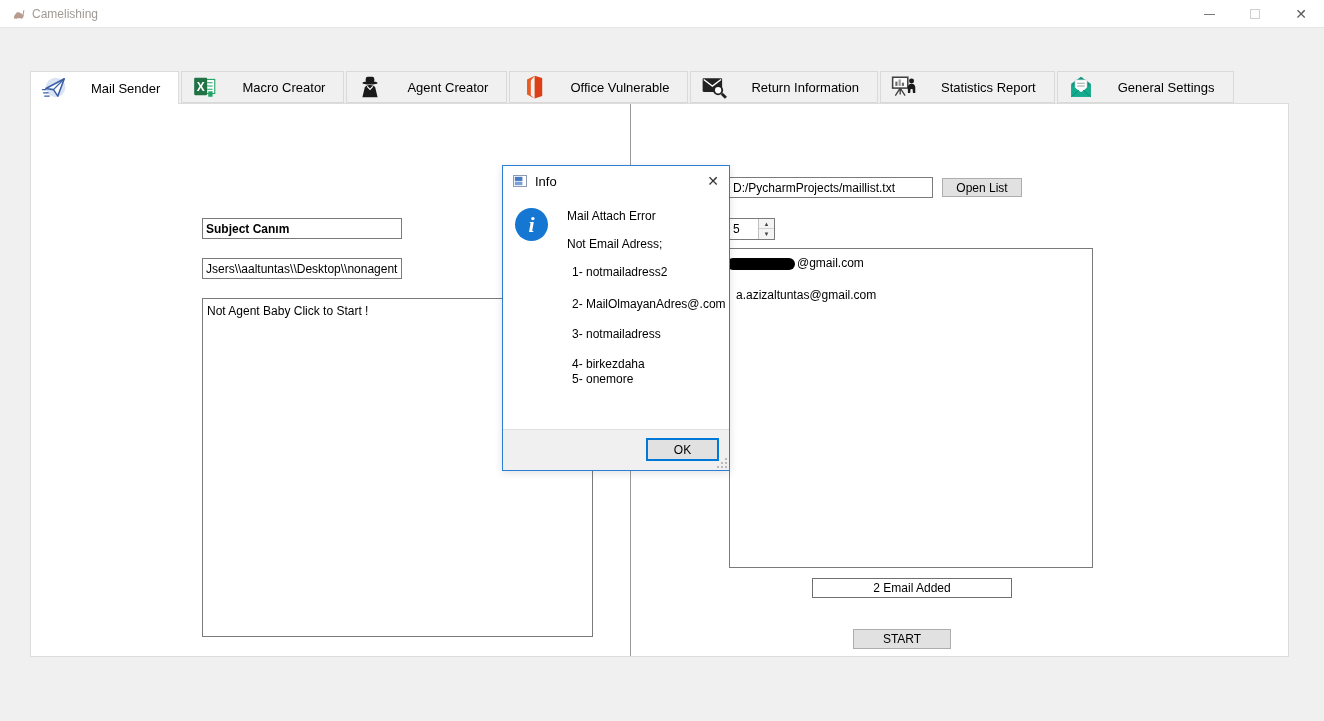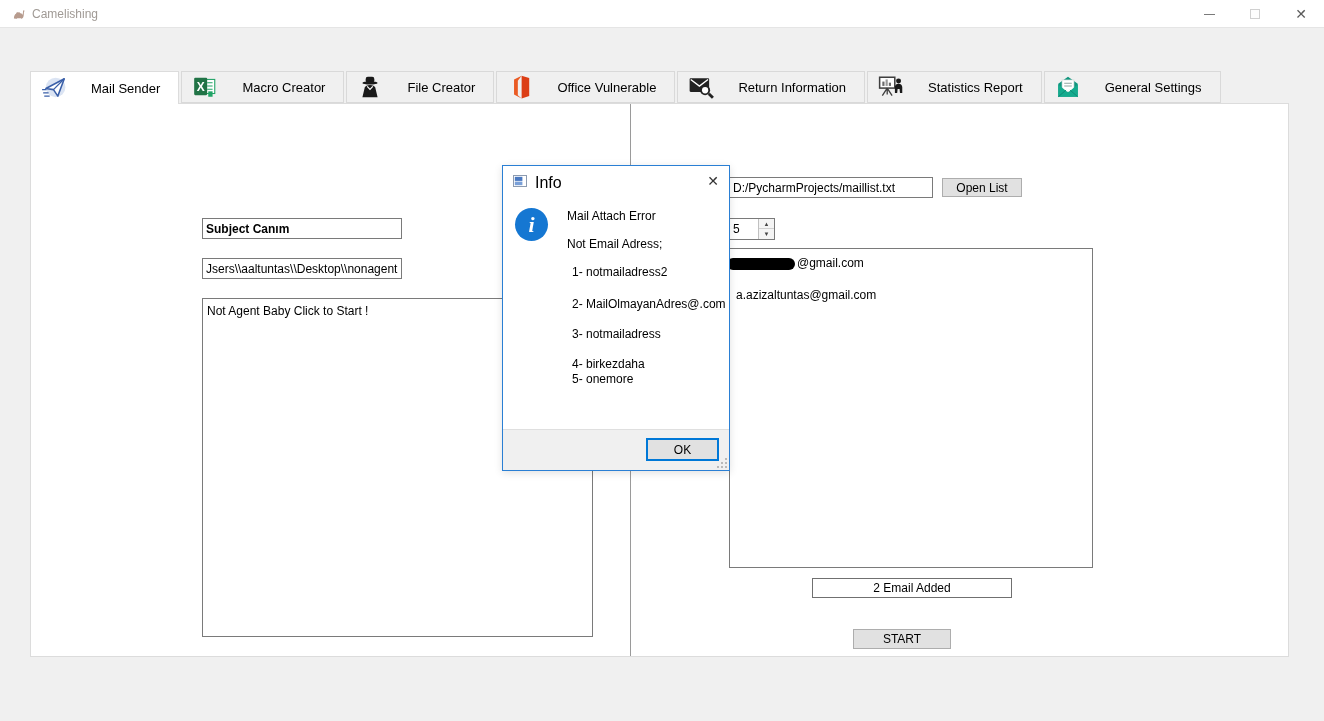--- a/index.html
+++ b/index.html
@@ -60,21 +60,21 @@
   .spin .sb { height:10px; display:flex; align-items:center; justify-content:center;
     font-size:6px; color:#444; background:#f4f4f4; }
   .spin .sb.up { border-bottom:1px solid #d0d0d0; }
 
   
   .dialog { position:absolute; left:502px; top:165px; width:228px; height:306px;
     background:#ffffff; border:1px solid #2a7fd4; z-index:10;
     box-shadow:0 2px 8px rgba(0,0,0,0.12); }
   .dlg-titlebar { position:absolute; left:0; top:0; width:100%; height:30px; background:#fff; }
   .dlg-ticon { position:absolute; left:10px; top:9px; width:14px; height:12px; }
-  .dlg-title { position:absolute; left:32px; top:8px; font-size:16px; }
+  .dlg-title { position:absolute; left:32px; top:8px; font-size:13px; }
   .dlg-close { position:absolute; right:6px; top:5px; width:20px; height:20px;
     display:flex; align-items:center; justify-content:center; color:#333; font-size:14px; }
   .infocircle { position:absolute; left:12px; top:42px; width:33px; height:33px;
     border-radius:50%; background:#1577d2; color:#fff; display:flex; align-items:center;
     justify-content:center; font-family:"Liberation Serif",serif; font-style:italic;
     font-weight:bold; font-size:22px; }
   .dline { position:absolute; left:64px; white-space:nowrap; font-size:12px; }
   .d-head { top:43px; } .d-sub { top:71px; }
   .d-i0 { top:99px; left:69px; } .d-i1 { top:131px; left:69px; }
   .d-i2 { top:161px; left:69px; } .d-i3 { top:191px; left:69px; }
@@ -134,21 +134,21 @@
       <span class="tablabel">Macro Creator</span>
     </div>
 
     <div class="tab">
       <svg class="ticon" viewBox="0 0 24 24">
         <rect x="8" y="2.5" width="8" height="5.5" rx="2" fill="#1a1a1a"></rect>
         <ellipse cx="12" cy="8.2" rx="7" ry="1.6" fill="#1a1a1a"></ellipse>
         <path d="M12 10.2 c-2.6 0-4.2 1-4.8 2.1 L5 21.5 h14 L16.8 12.3 c-.6-1.1-2.2-2.1-4.8-2.1z" fill="#1a1a1a"></path>
         <path d="M9.4 11.5 l2.6 2.8 2.6-2.8" stroke="#ffffff" stroke-width="1.1" fill="none"></path>
       </svg>
-      <span class="tablabel">File Creator</span>
+      <span class="tablabel">Agent Creator</span>
     </div>
 
     <div class="tab">
       <svg class="ticon" viewBox="0 0 24 24">
         <path d="M13.5 1.5 L20.5 3.6 V20.4 L13.5 22.5 Z" fill="#dc3e15"></path>
         <path d="M13.5 1.5 L6.5 5 V19 L13.5 22.5 L10 19.6 V6.2 Z" fill="#ea5b24"></path>
       </svg>
       <span class="tablabel">Office Vulnerable</span>
     </div>
 

